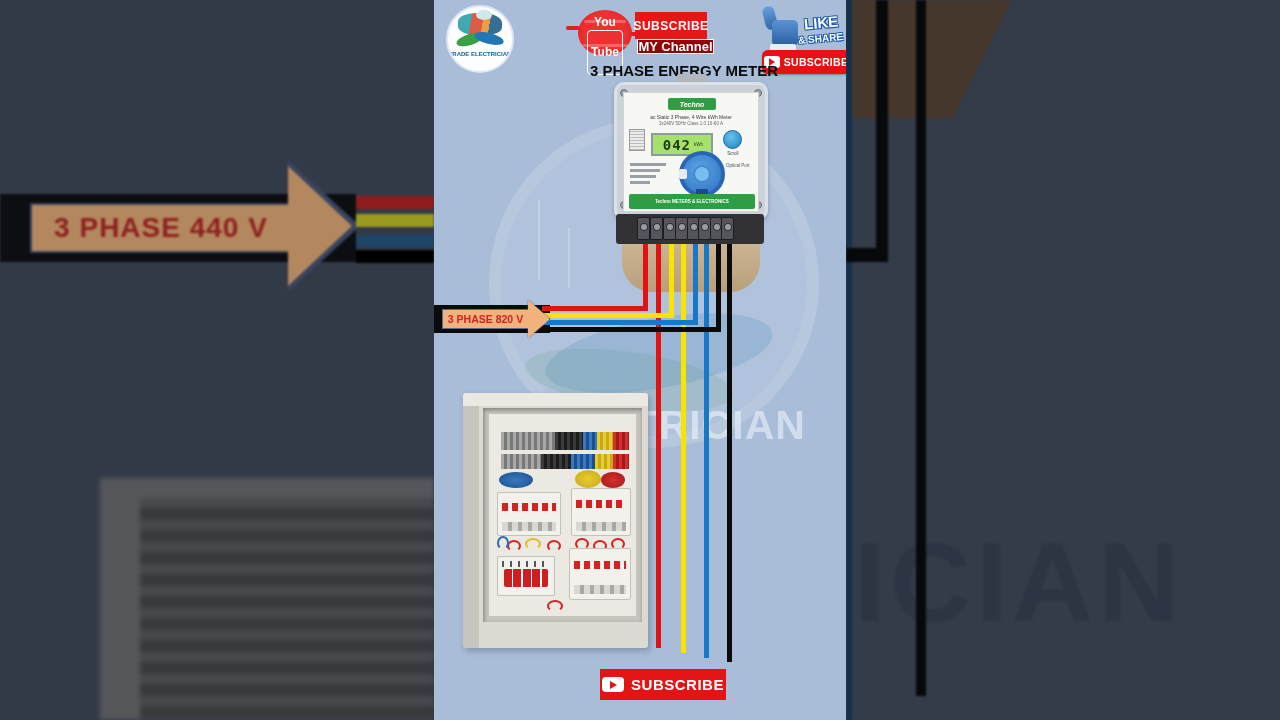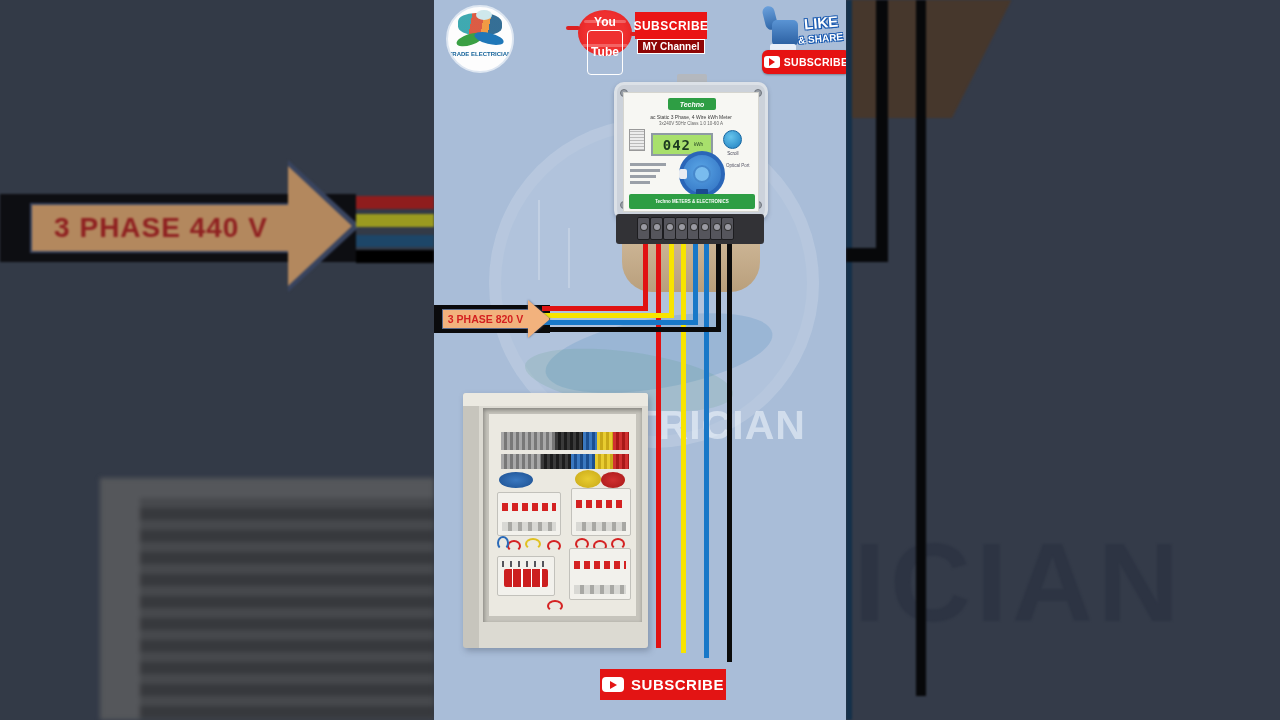--- a/index.html
+++ b/index.html
@@ -57,22 +57,22 @@
   .yt-icon { left:144px; top:10px; width:54px; height:46px; }
   .yt-blob { left:0; top:0; width:54px; height:46px; border-radius:50%;
              background:radial-gradient(circle at 50% 50%, #ef3030 0 55%, #dd1d1d 100%); }
   .yt-streak { height:3px; background:rgba(255,255,255,0.25); border-radius:2px; }
   .yt-sidestreak { height:4px; background:#dd2020; border-radius:2px; }
   .yt-text { left:0; top:7px; width:54px; text-align:center; font-size:12px; line-height:11px; font-weight:800; color:#fff; }
   .yt-text .tube { display:inline-block; border:1px solid #fff; border-radius:4px; padding:16px 3px; margin-top:2px; }
 
   .sub-btn { left:201px; top:12px; width:72px; height:27px; background:#ea1515; color:#fff;
              font-size:12px; font-weight:800; display:flex; align-items:center; justify-content:center; letter-spacing:.5px; }
-  .sub-band { left:203px; top:39px; width:68px; height:15px; background:#8f0505; border:1.5px solid #ffffff;
-              color:#fff; font-size:10px; font-weight:800; display:flex; align-items:center; justify-content:center; }
+  .sub-band { left:203px; top:39px; width:77px; height:15px; background:#8f0505; border:1.5px solid #ffffff;
+              color:#fff; font-size:13px; font-weight:800; display:flex; align-items:center; justify-content:center; }
 
   .ls-wrap { left:322px; top:6px; width:96px; height:68px; }
   .ls-thumb-palm { left:16px; top:14px; width:26px; height:26px; border-radius:5px;
                    background:linear-gradient(180deg,#5a94d4,#2a5ea0); }
   .ls-thumb-up { left:8px; top:0px; width:12px; height:24px; border-radius:6px;
                  background:linear-gradient(180deg,#6aa0dc,#2f66a8); transform:rotate(-14deg); }
   .ls-cuff { left:14px; top:38px; width:26px; height:8px; border-radius:2px; background:#e8eef8; }
   .ls-like { left:48px; top:8px; font-size:15px; font-weight:800; color:#fff; transform:rotate(-5deg);
              text-shadow:-1px -1px 0 #1a5ab0, 1px -1px 0 #1a5ab0, -1px 1px 0 #1a5ab0, 1px 1px 0 #1a5ab0; }
   .ls-share { left:42px; top:27px; font-size:10px; font-weight:800; color:#fff; transform:rotate(-5deg); white-space:nowrap;
@@ -243,20 +243,21 @@
       <div class="abs ls-like">LIKE</div>
       <div class="abs ls-share">&amp; SHARE</div>
       <div class="abs ls-ribbon">
         <div class="play-sq">
             <div class="play-tri"></div>
           </div>
         <span class="ls-ribbon-label">SUBSCRIBE</span>
       </div>
     </div>
 
+    <div class="abs title">3 PHASE ENERGY METER</div>
 
     <div class="abs meter-bracket"></div>
     <div class="abs meter-base"></div>
     <div class="abs meter-cover">
       <div class="abs meter-screw" style="left:3px;top:4px;"></div>
       <div class="abs meter-screw" style="right:3px;top:4px;"></div>
       <div class="abs meter-screw" style="left:3px;bottom:8px;"></div>
       <div class="abs meter-screw" style="right:3px;bottom:8px;"></div>
     </div>
     <div class="abs meter-face">

